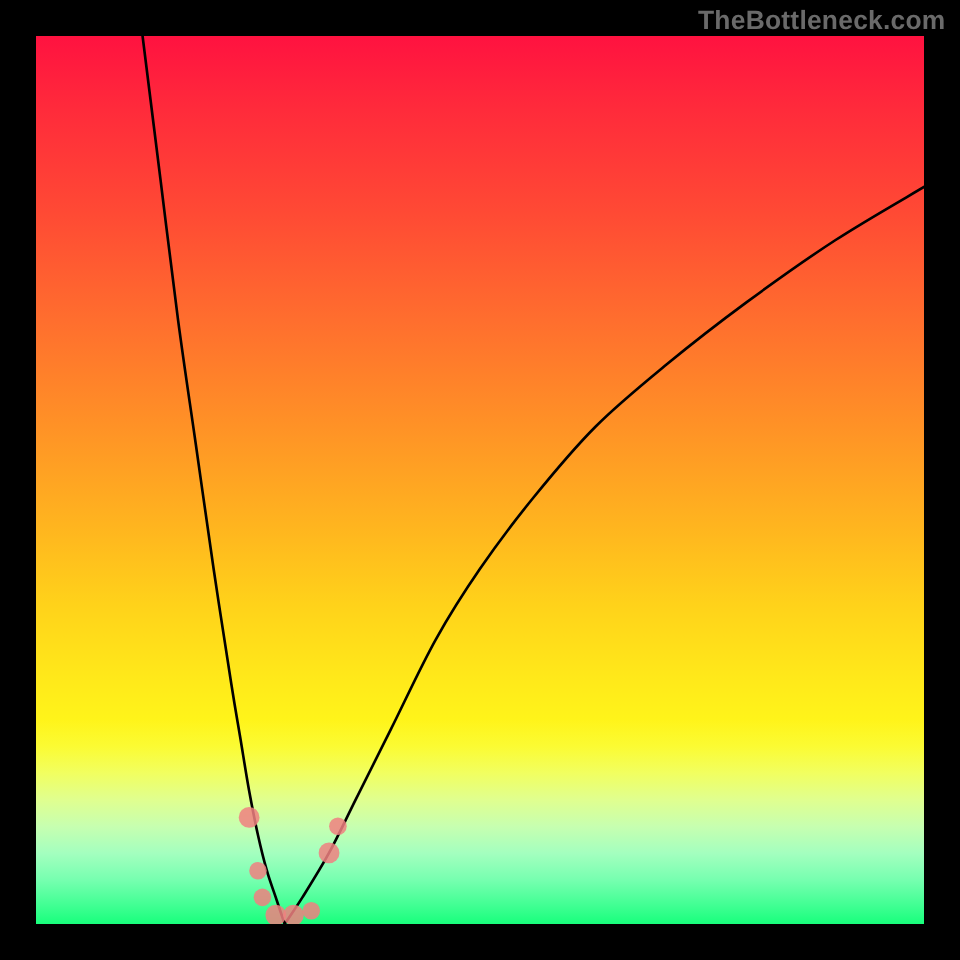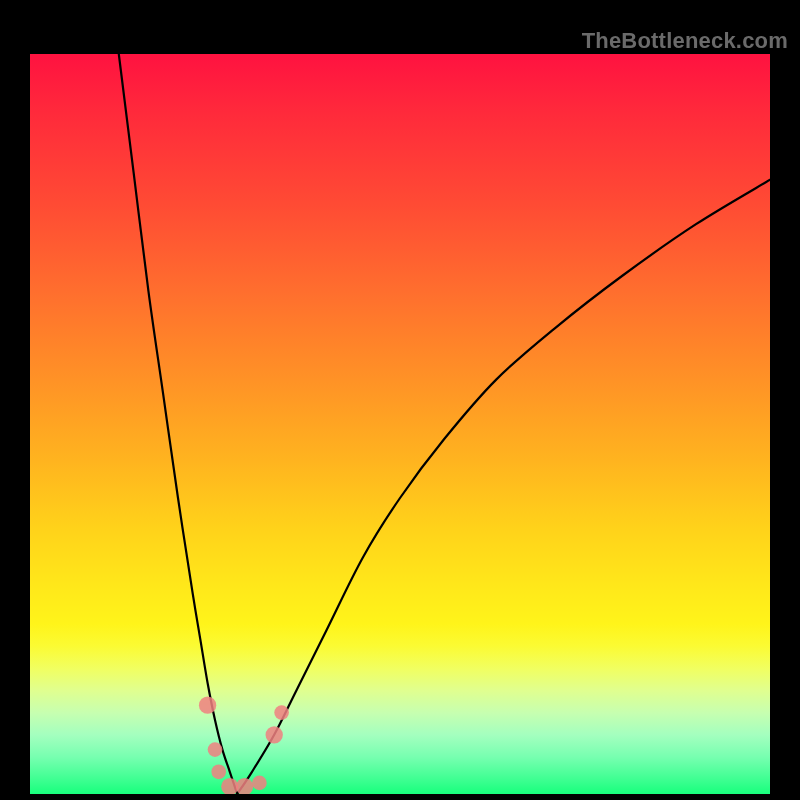--- a/index.html
+++ b/index.html
@@ -9,21 +9,20 @@
     height: 800px;
     background: #000;
     overflow: hidden;
     font-family: Arial, Helvetica, sans-serif;
   }
   .outer {
     position: relative;
     width: 800px;
     height: 564px;
     background: #000;
-    margin-top: 24px;
   }
   .watermark {
     position: absolute;
     top: 4px;
     right: 12px;
     color: #6a6a6a;
     font-size: 22px;
     font-weight: 600;
     letter-spacing: 0.2px;
     z-index: 5;

